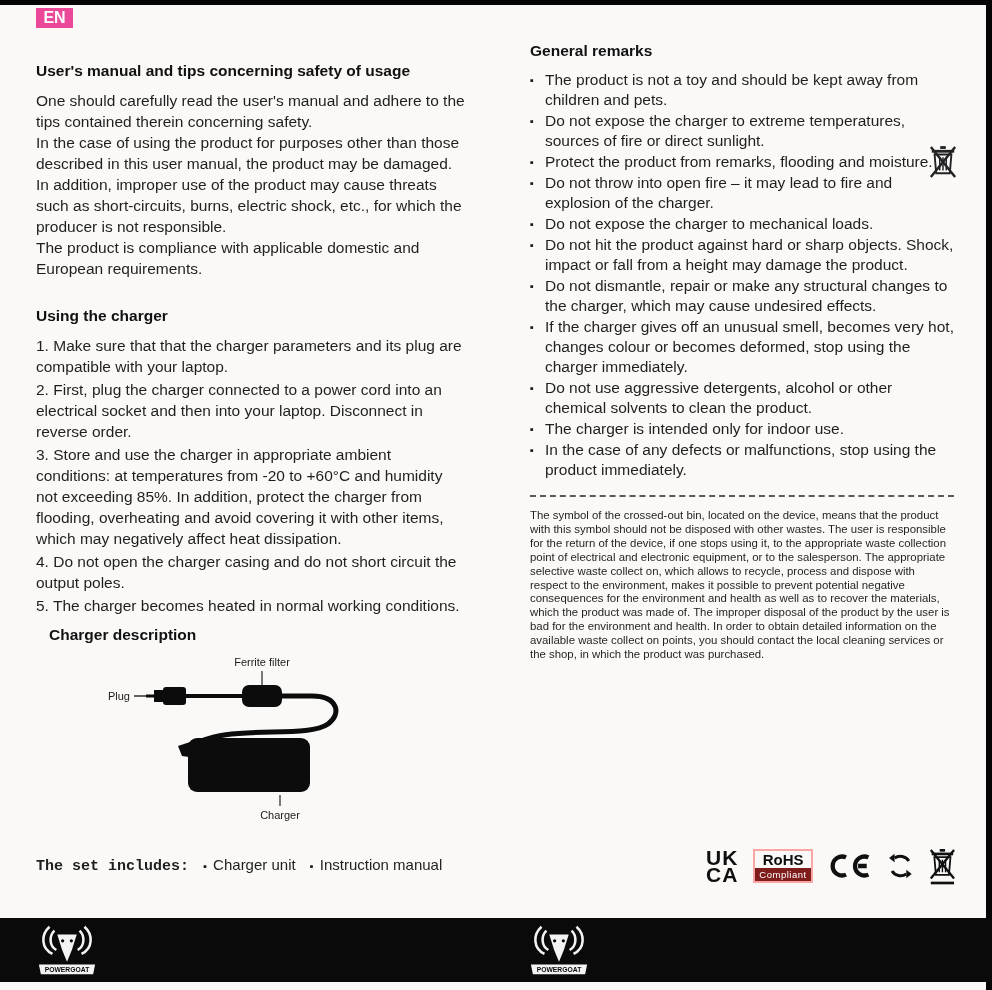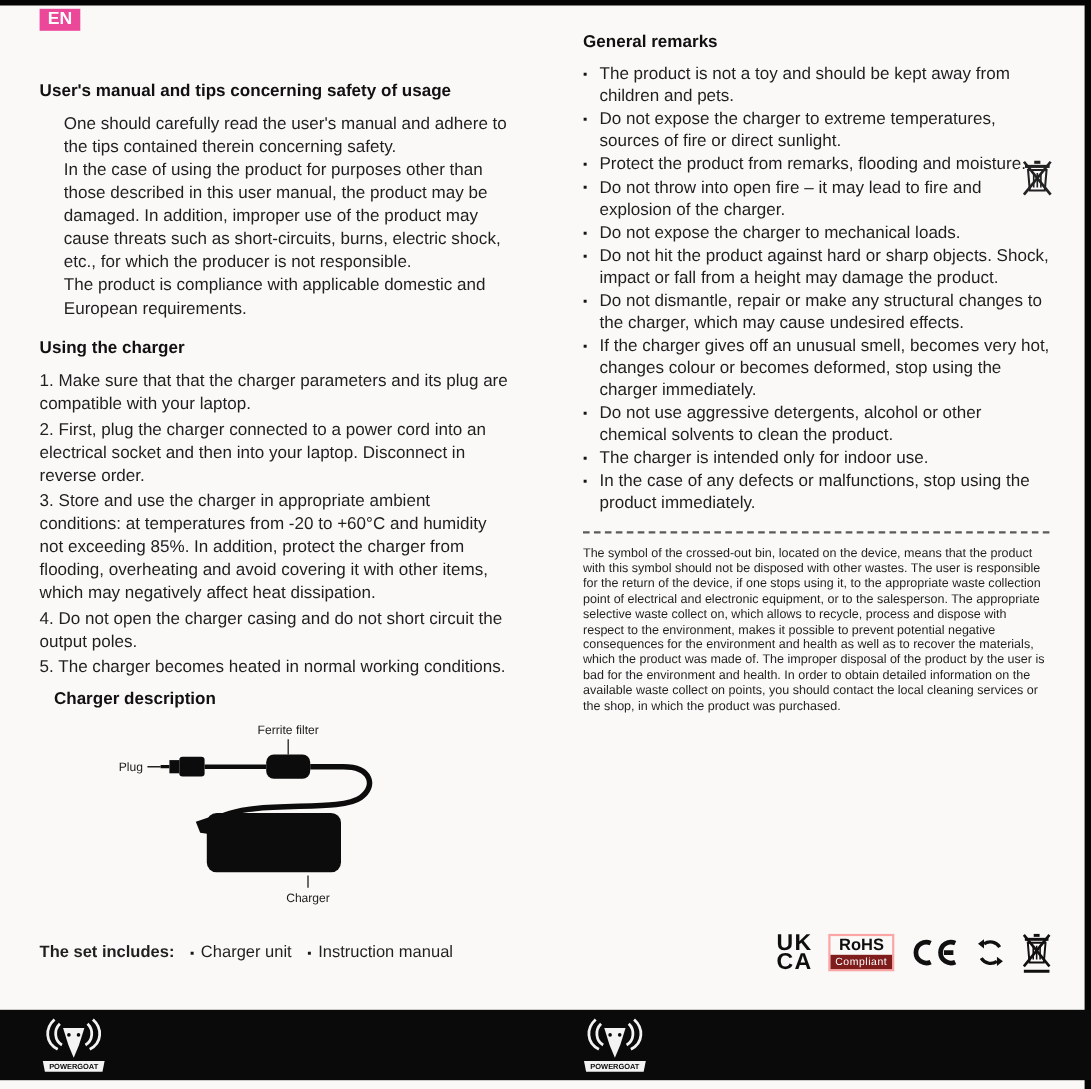--- a/index.html
+++ b/index.html
@@ -4,41 +4,41 @@
 <style>
   * { margin:0; padding:0; box-sizing:border-box; }
   body { background:#dcdcda; font-family:"Liberation Sans", sans-serif; }
   .page { position:relative; width:992px; height:990px; background:#faf9f7; color:#1f1f1f; overflow:hidden; margin:0 auto; }
   .top-strip { position:absolute; top:0; left:0; width:100%; height:5px; background:#050505; }
   .right-strip { position:absolute; top:0; right:0; width:6px; height:100%; background:#050505; }
 
   .en-badge { position:absolute; left:36px; top:8px; width:37px; height:20px; background:#ec4899; color:#fff;
               display:flex; align-items:center; justify-content:center; font-weight:bold; font-size:16px; }
 
-  .col-left  { position:absolute; left:36px;  top:68px; width:432px; }
-  .col-right { position:absolute; left:530px; top:24px; width:424px; }
+  .col-left  { position:absolute; left:36px;  top:56px; width:432px; }
+  .col-right { position:absolute; left:530px; top:36px; width:424px; }
 
   .h-section { font-size:15.5px; font-weight:bold; color:#111; margin:6px 0 10px 0; }
-  .body-text { font-size:15.5px; line-height:21px; white-space:pre-line;margin-left:22px; }
+  .body-text { font-size:15.5px; line-height:21px; white-space:pre-line; }
   .step { font-size:15.5px; line-height:21px; margin-bottom:2px; }
 
   .bullet-item { display:flex; font-size:15.5px; line-height:20px; margin-bottom:1px; }
   .sq-bullet { flex:0 0 15px; font-size:11px; line-height:20px; color:#161616; }
   .sq-bullet.inline { flex:none; display:inline-block; width:auto; margin:0 6px 0 10px; }
   .b-text { flex:1; }
 
   .divider { border-top:2px dashed #5a5a5a; margin:15px 0 12px 0; }
   .disposal-h { font-size:11.5px; font-weight:bold; margin-bottom:6px; }
   .disposal-body { font-size:11.4px; line-height:13.9px; }
 
   .diagram { margin:4px 0 0 48px; display:block; }
   .diagram text { font-family:"Liberation Sans", sans-serif; font-size:11px; fill:#1b1b1b; }
 
   .set-includes { margin-top:14px; font-size:15px; }
-  .set-label { font-weight:bold; }
+  .set-label { font-weight:bold;font-family:Liberation Mono, monospace; }
 
   .marks-row { position:absolute; top:846px; left:706px; width:250px; display:flex; align-items:center; gap:15px; }
   .ukca { font-weight:bold; font-size:21px; line-height:17px; letter-spacing:1px; color:#0e0e0e; }
   .rohs { border:2px solid #fca5a5; text-align:right; }
   .rohs-top { font-weight:bold; font-size:15px; padding:0 7px; color:#0e0e0e; }
   .rohs-bar { background:#7f1d1d; color:#fff; font-size:9.5px; padding:1px 4px; letter-spacing:0.5px; }
 
   .small-bin { position:absolute; left:929px; top:143px; }
 
   .footer { position:absolute; left:0; top:918px; width:100%; height:64px; background:#0a0a0a; }
@@ -55,21 +55,21 @@
   <div class="right-strip"></div>
 
   <div class="en-badge">EN</div>
 
   <div class="col-left">
     <div class="h-section">User's manual and tips concerning safety of usage</div>
     <div class="body-text">One should carefully read the user's manual and adhere to the tips contained therein concerning safety.
 In the case of using the product for purposes other than those described in this user manual, the product may be damaged. In addition, improper use of the product may cause threats such as short-circuits, burns, electric shock, etc., for which the producer is not responsible.
 The product is compliance with applicable domestic and European requirements.</div>
 
-    <div class="h-section" style="margin-top:17px;">Using the charger</div>
+    <div class="h-section" style="margin-top:28px;">Using the charger</div>
     <div>
         <div class="step">1. Make sure that that the charger parameters and its plug are compatible with your laptop.</div>
         <div class="step">2. First, plug the charger connected to a power cord into an electrical socket and then into your laptop. Disconnect in reverse order.</div>
         <div class="step">3. Store and use the charger in appropriate ambient conditions: at temperatures from -20 to +60°C and humidity not exceeding 85%. In addition, protect the charger from flooding, overheating and avoid covering it with other items, which may negatively affect heat dissipation.</div>
         <div class="step">4. Do not open the charger casing and do not short circuit the output poles.</div>
         <div class="step">5. The charger becomes heated in normal working conditions.</div>
       </div>
 
     <div class="h-section" style="margin-top:10px;margin-left:13px;">Charger description</div>
 

